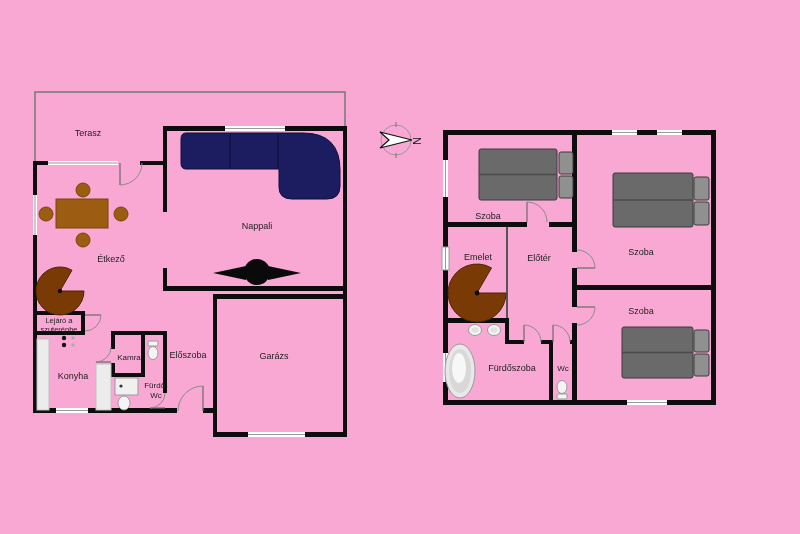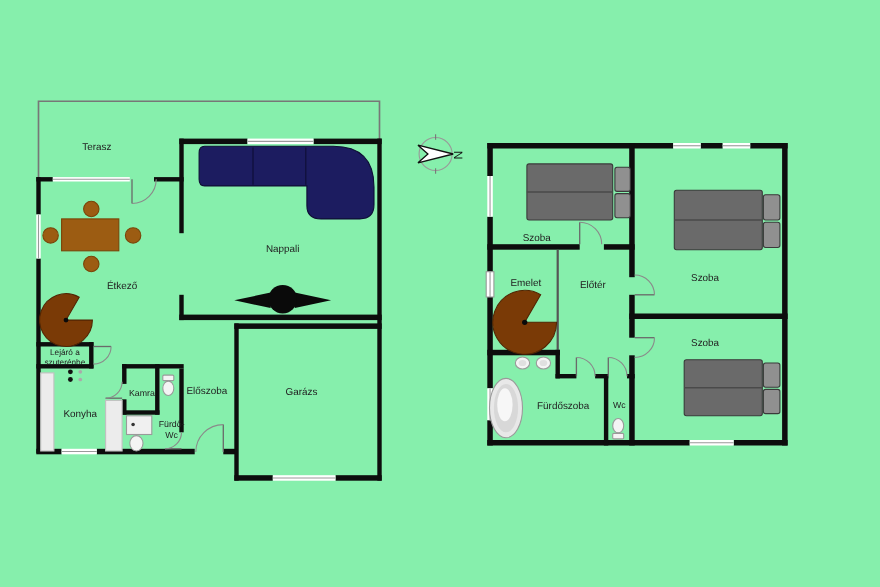--- a/index.html
+++ b/index.html
@@ -1,19 +1,19 @@
 <!DOCTYPE html>
 <html><head>
 <meta charset="utf-8">
 <style>
   html,body{margin:0;padding:0;background:#fff;}
   .canvas{
     position:relative;
     width:800px;height:534px;
-    background:#86efac;
+    background:#f9a8d4;
     font-family:"Liberation Sans", sans-serif;
     overflow:hidden;
   }
   svg{display:block;}
   text{
     font-family:"Liberation Sans", sans-serif;
     fill:#222222;
     text-anchor:middle;
     dominant-baseline:middle;
   }

